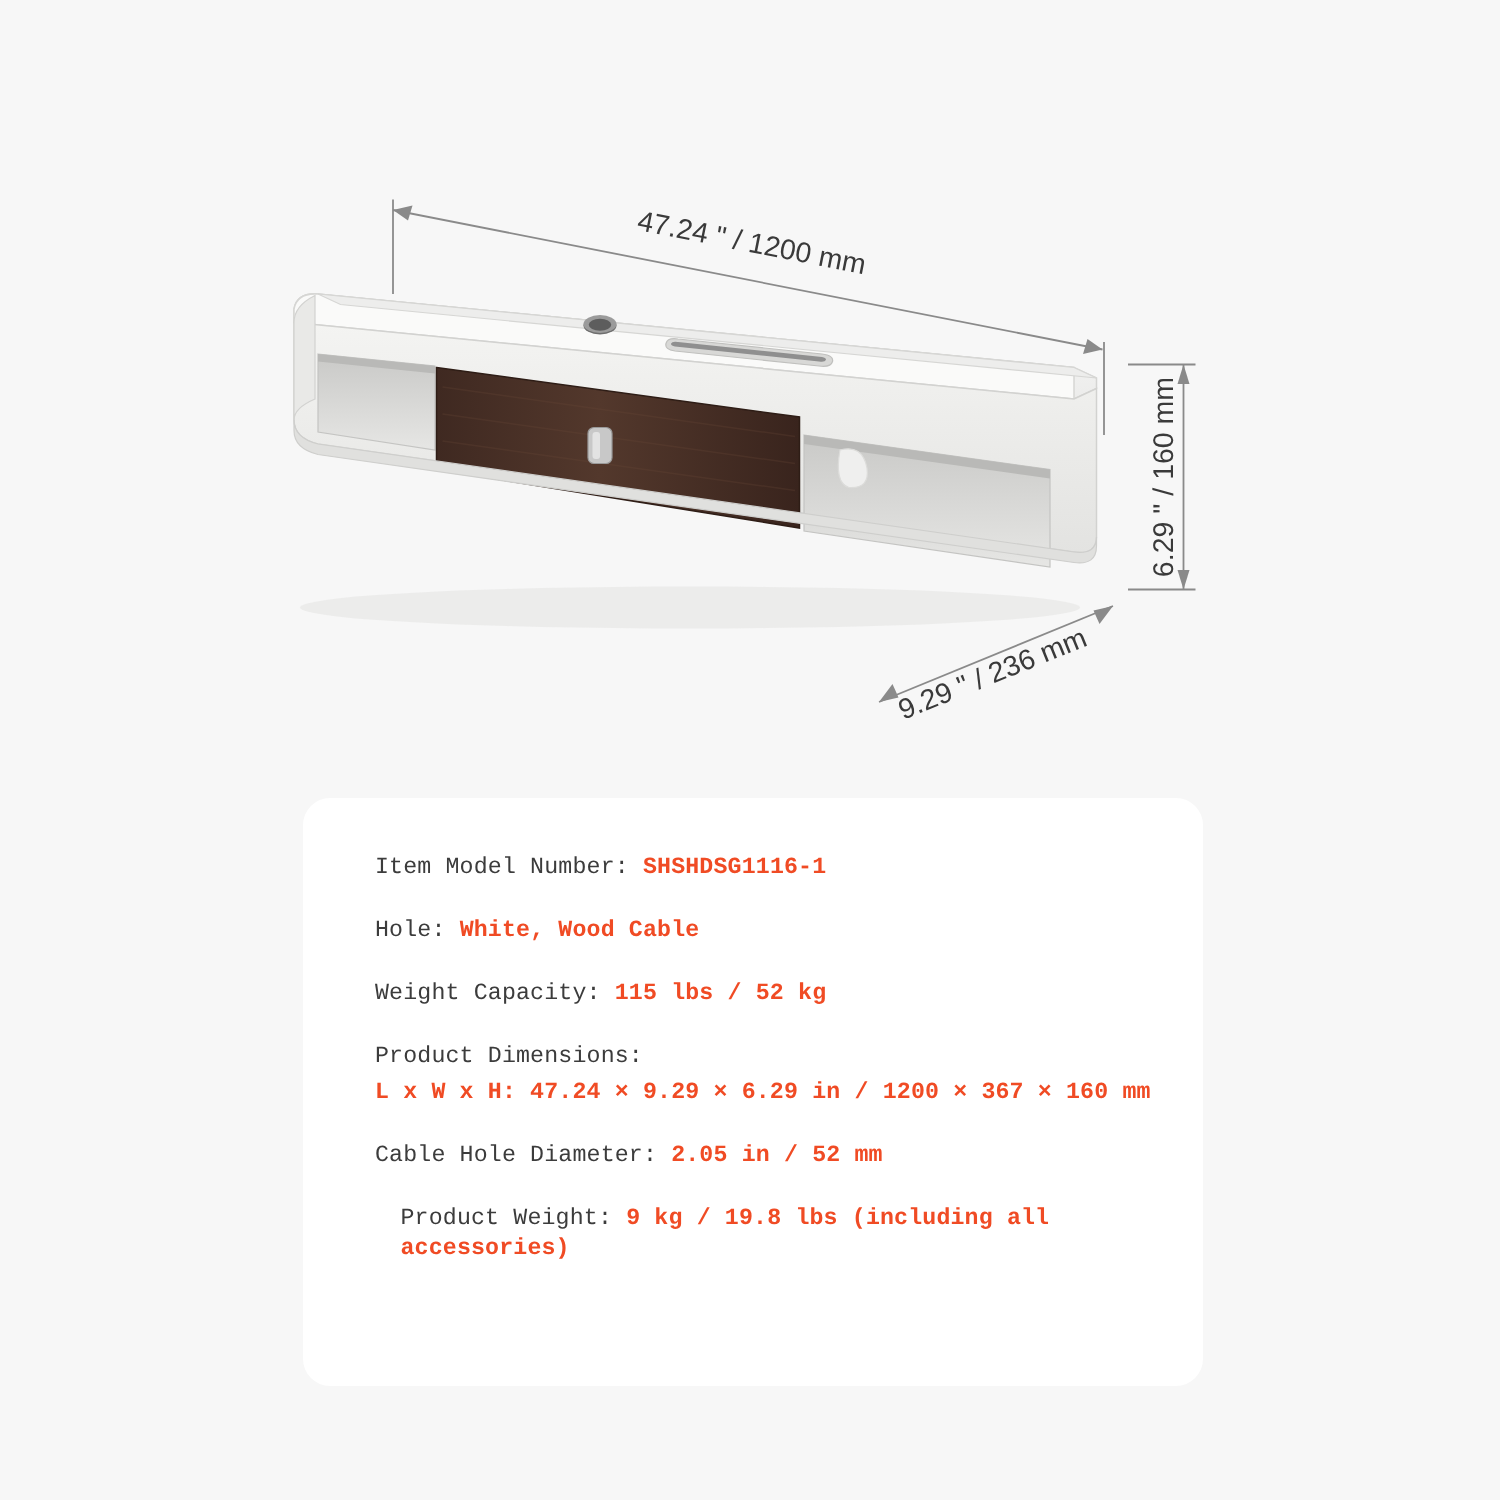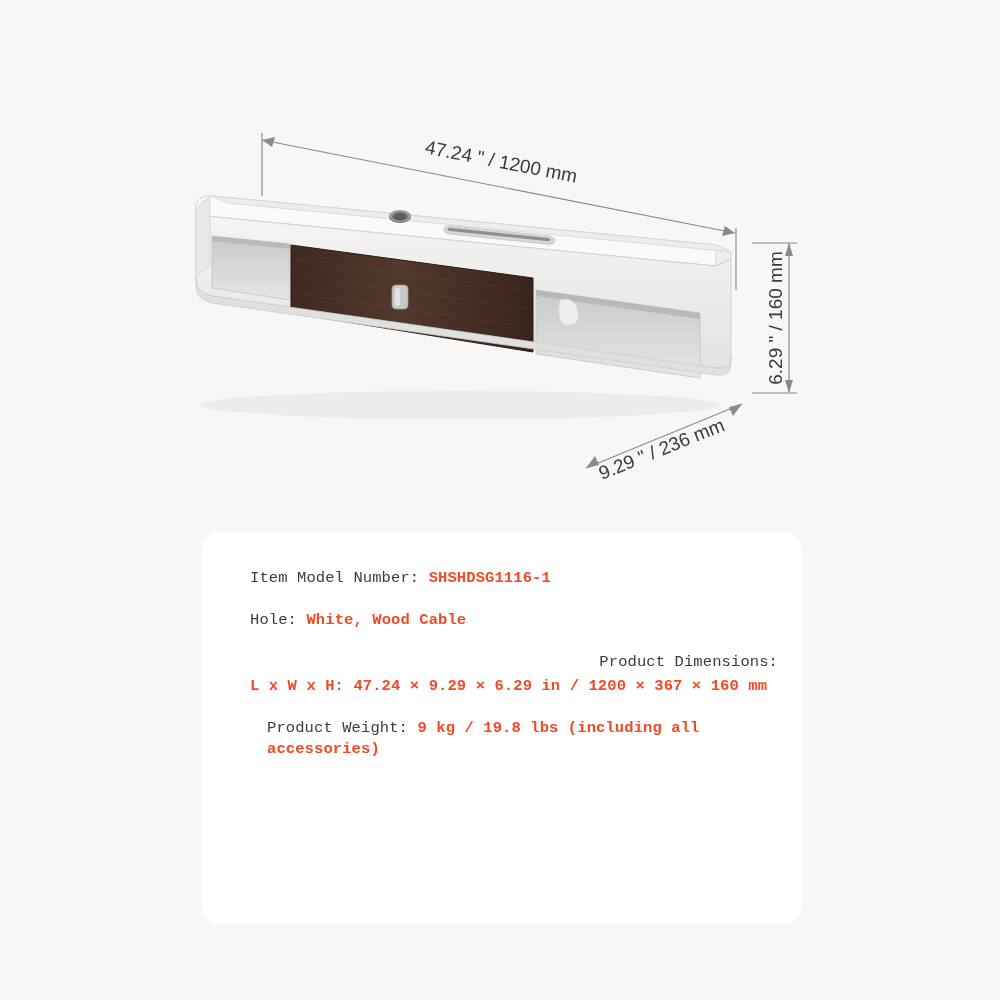--- a/index.html
+++ b/index.html
@@ -57,21 +57,21 @@
   }
   .spec-row:last-child { margin-bottom: 0; margin-left: 17px; }
   .spec-label {
     color: #3c3c3c;
     font-weight: 400;
   }
   .spec-value {
     color: #f04b24;
     font-weight: bold;
   }
-  .spec-row.stacked .spec-label { display: block; margin-bottom: 3px; text-align: right; }
+  .spec-row.stacked .spec-label { display: block; margin-bottom: 3px; }
   .spec-row.stacked .spec-value { display: block; }
 
   
   .dim-text {
     font-family: "Liberation Sans", sans-serif;
     font-size: 19px;
     fill: #3a3a3a;
   }
 </style>
 </head>
@@ -182,26 +182,32 @@
 
       <div class="spec-row">
         <span class="spec-label">Item Model Number: </span><span class="spec-value">SHSHDSG1116-1</span>
       </div>
 
       <div class="spec-row">
         <span class="spec-label">Hole: </span><span class="spec-value">White, Wood Cable</span>
       </div>
 
 
+      <div class="spec-row">
+        <span class="spec-label">Weight Capacity: </span><span class="spec-value">115 lbs / 52 kg</span>
+      </div>
 
       <div class="spec-row stacked">
         <span class="spec-label">Product Dimensions:</span>
           <span class="spec-value">L x W x H: 47.24 × 9.29 × 6.29 in / 1200 × 367 × 160 mm</span>
       </div>
 
+      <div class="spec-row">
+        <span class="spec-label">Cable Hole Diameter: </span><span class="spec-value">2.05 in / 52 mm</span>
+      </div>
 
       <div class="spec-row">
         <span class="spec-label">Product Weight: </span><span class="spec-value">9 kg / 19.8 lbs (including all accessories)</span>
       </div>
 
     </div>
   </div>
 
 </div>
 

